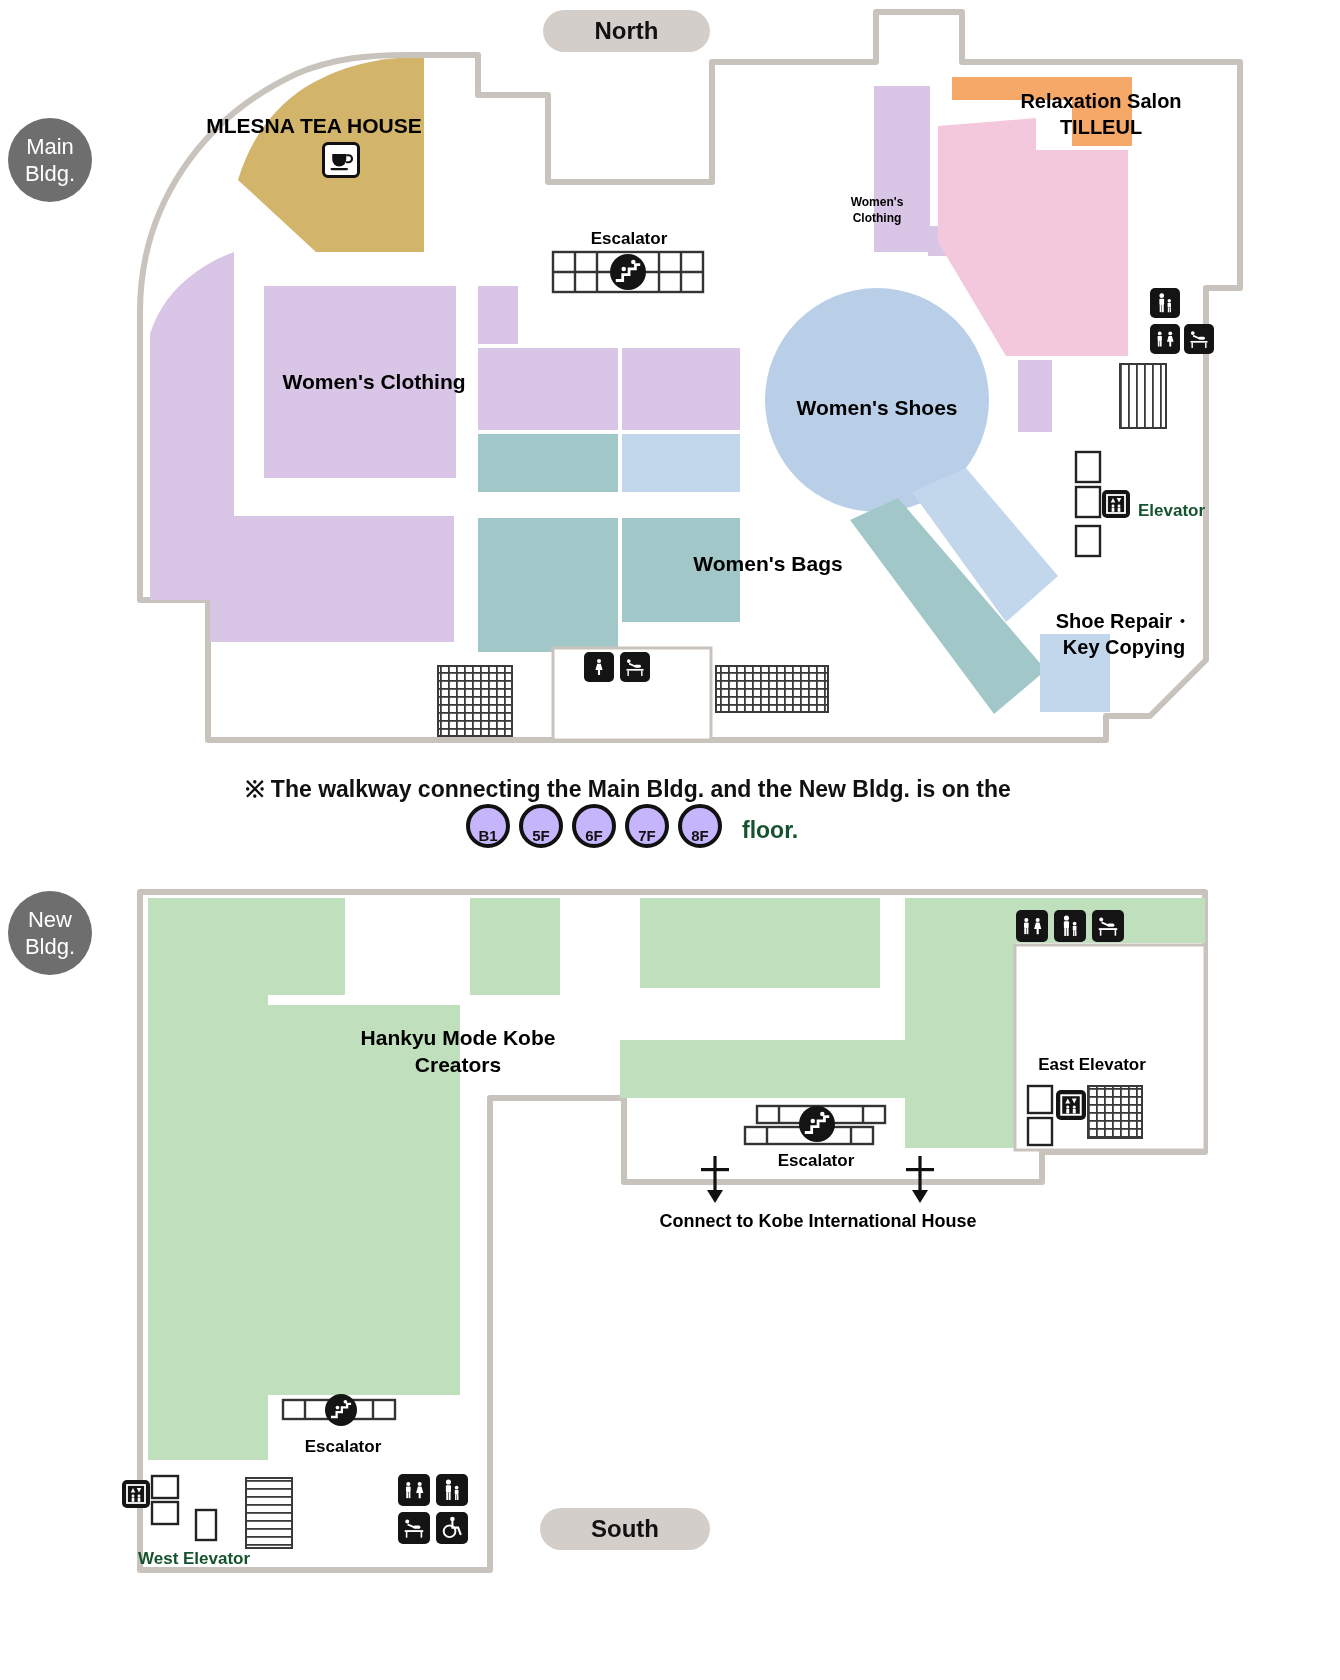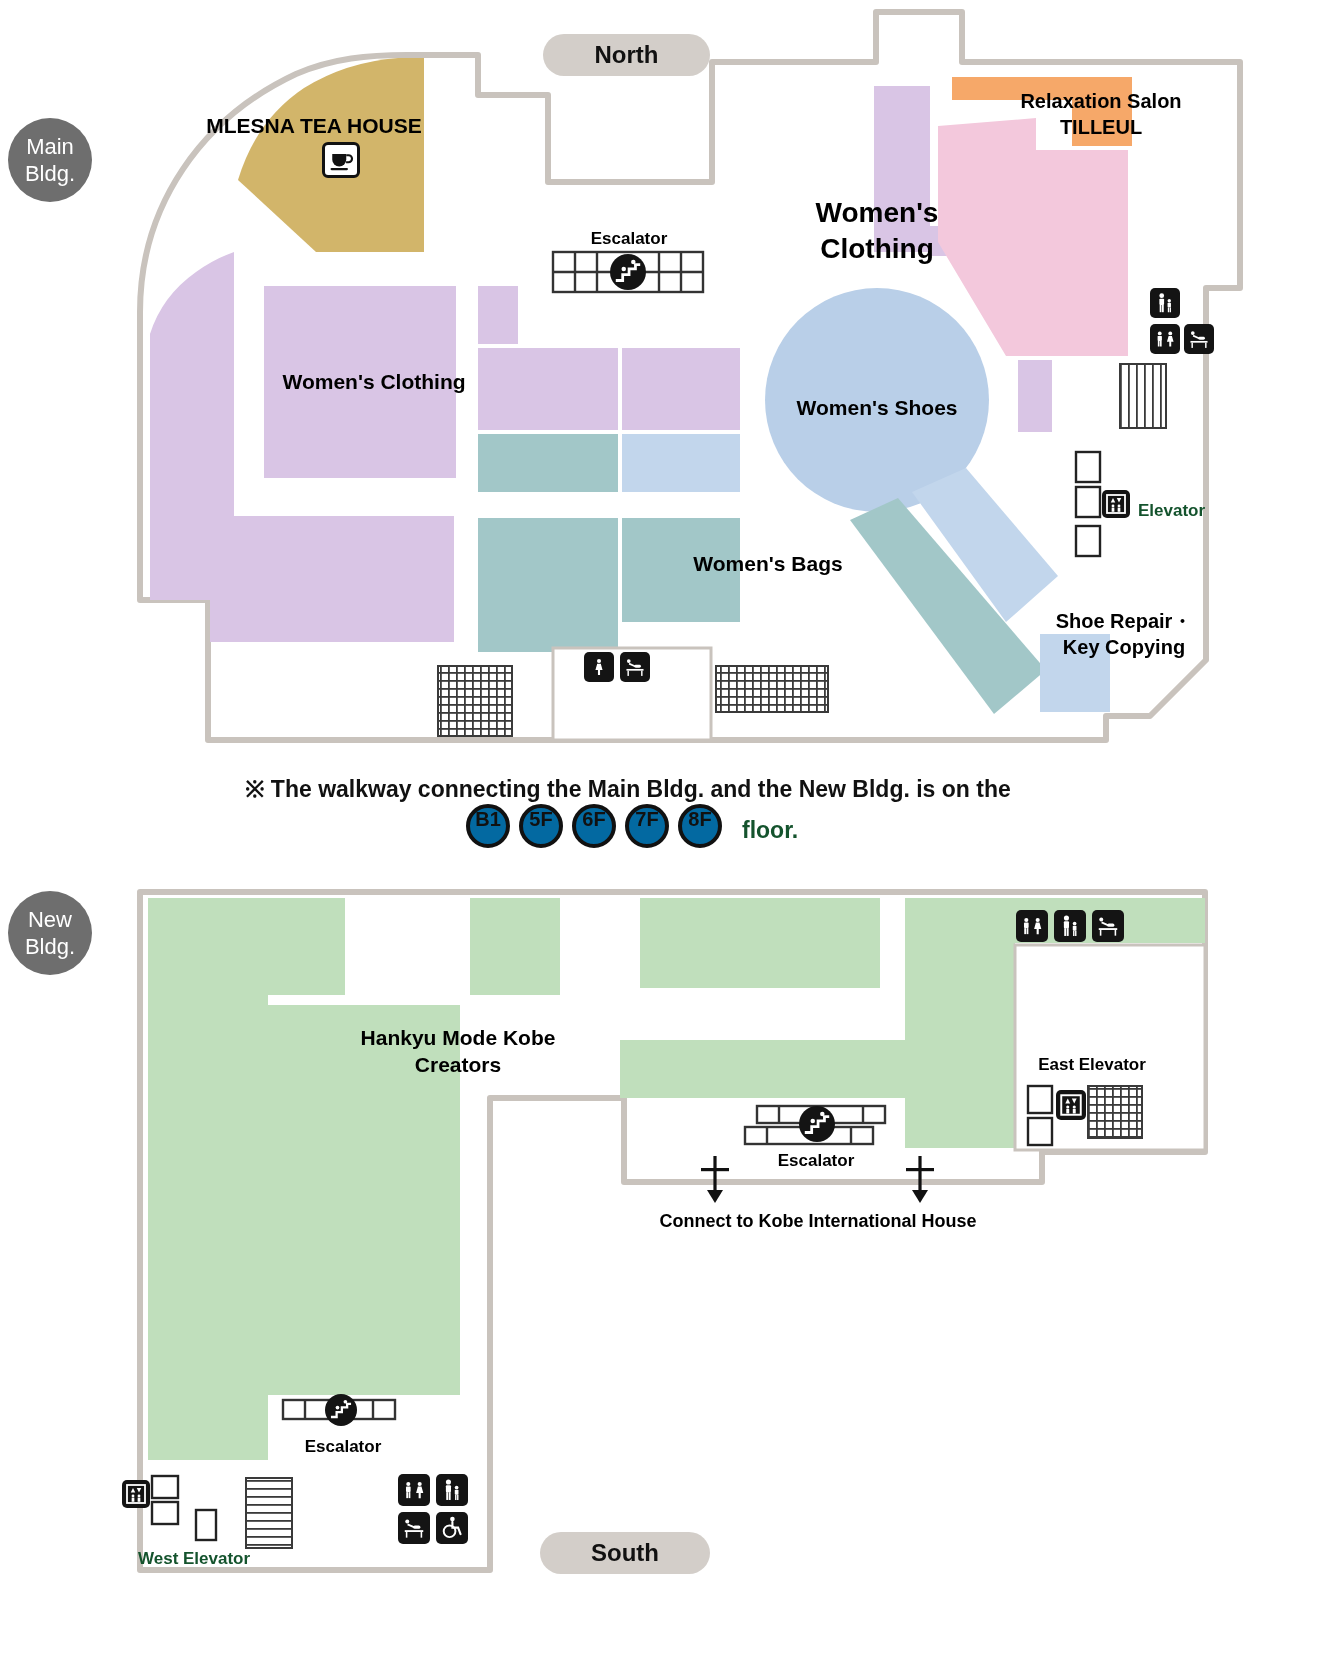--- a/index.html
+++ b/index.html
@@ -3,28 +3,28 @@
 <meta charset="utf-8">
 <style>
   html,body{margin:0;padding:0;background:#fff;}
   #stage{position:relative;width:1340px;height:1680px;background:#fff;overflow:hidden;
          font-family:"Liberation Sans",sans-serif;color:#111;}
   #plan{position:absolute;left:0;top:0;z-index:1;}
   .lbl{position:absolute;transform:translateX(-50%);text-align:center;font-weight:bold;
        white-space:nowrap;line-height:1.3;z-index:4;color:#000000;}
   .lbl-l{position:absolute;text-align:left;font-weight:bold;white-space:nowrap;line-height:1.3;z-index:4;color:#14532d;}
   .pill{position:absolute;background:#d3cec9;border-radius:22px;display:flex;align-items:center;
-        justify-content:center;font-size:24px;font-weight:600;z-index:4;margin-top:24px;}
+        justify-content:center;font-size:24px;font-weight:600;z-index:4;}
   .badge{position:absolute;width:84px;height:84px;border-radius:50%;background:#6e6e6e;color:#fff;
          display:flex;flex-direction:column;align-items:center;justify-content:center;
          font-size:22px;line-height:1.25;z-index:4;}
   .note{position:absolute;left:628px;top:772px;transform:translateX(-50%);font-size:23px;
         font-weight:600;white-space:nowrap;z-index:4;}
-  .fl{position:absolute;width:44px;height:44px;border:4px solid #111;border-radius:50%;background:#0369a1;
-      display:flex;align-items:flex-start;justify-content:center;font-size:20px;font-weight:bold;z-index:4;box-sizing:border-box;}
+  .fl{position:absolute;width:44px;height:44px;border:4px solid #111;border-radius:50%;background:#c4b5fd;
+      display:flex;align-items:flex-end;justify-content:center;font-size:15px;font-weight:bold;z-index:4;box-sizing:border-box;}
   .fic{position:absolute;background:#141414;border-radius:5px;display:flex;align-items:center;
        justify-content:center;z-index:3;}
   .tile{position:absolute;background:#fff;border:3px solid #111;border-radius:6px;display:flex;
         align-items:center;justify-content:center;z-index:3;box-sizing:border-box;}
   .fic svg,.tile svg{display:block;}
 </style>
 </head>
 <body>
 
 <div id="stage">
@@ -224,21 +224,21 @@
   <div>Bldg.</div>
 </div>
 <div class="badge" style="left:8px;top:891px">
   <div>New</div>
   <div>Bldg.</div>
 </div>
 
 <div class="lbl" style="left:314px;top:112px;font-size:21px">MLESNA TEA HOUSE</div>
 <div class="lbl" style="left:629px;top:228px;font-size:17px">Escalator</div>
 <div class="lbl" style="left:374px;top:368px;font-size:21px">Women's Clothing</div>
-<div class="lbl" style="left:877px;top:195px;font-size:28px">
+<div class="lbl" style="left:877px;top:195px;font-size:12px">
   <div>Women's</div>
   <div>Clothing</div>
 </div>
 <div class="lbl" style="left:1101px;top:88px;font-size:20px">
   <div>Relaxation Salon</div>
   <div>TILLEUL</div>
 </div>
 <div class="lbl" style="left:877px;top:394px;font-size:21px">Women's Shoes</div>
 <div class="lbl-l" style="left:1138px;top:500px;font-size:17px">Elevator</div>
 <div class="lbl" style="left:768px;top:550px;font-size:21px">Women's Bags</div>

